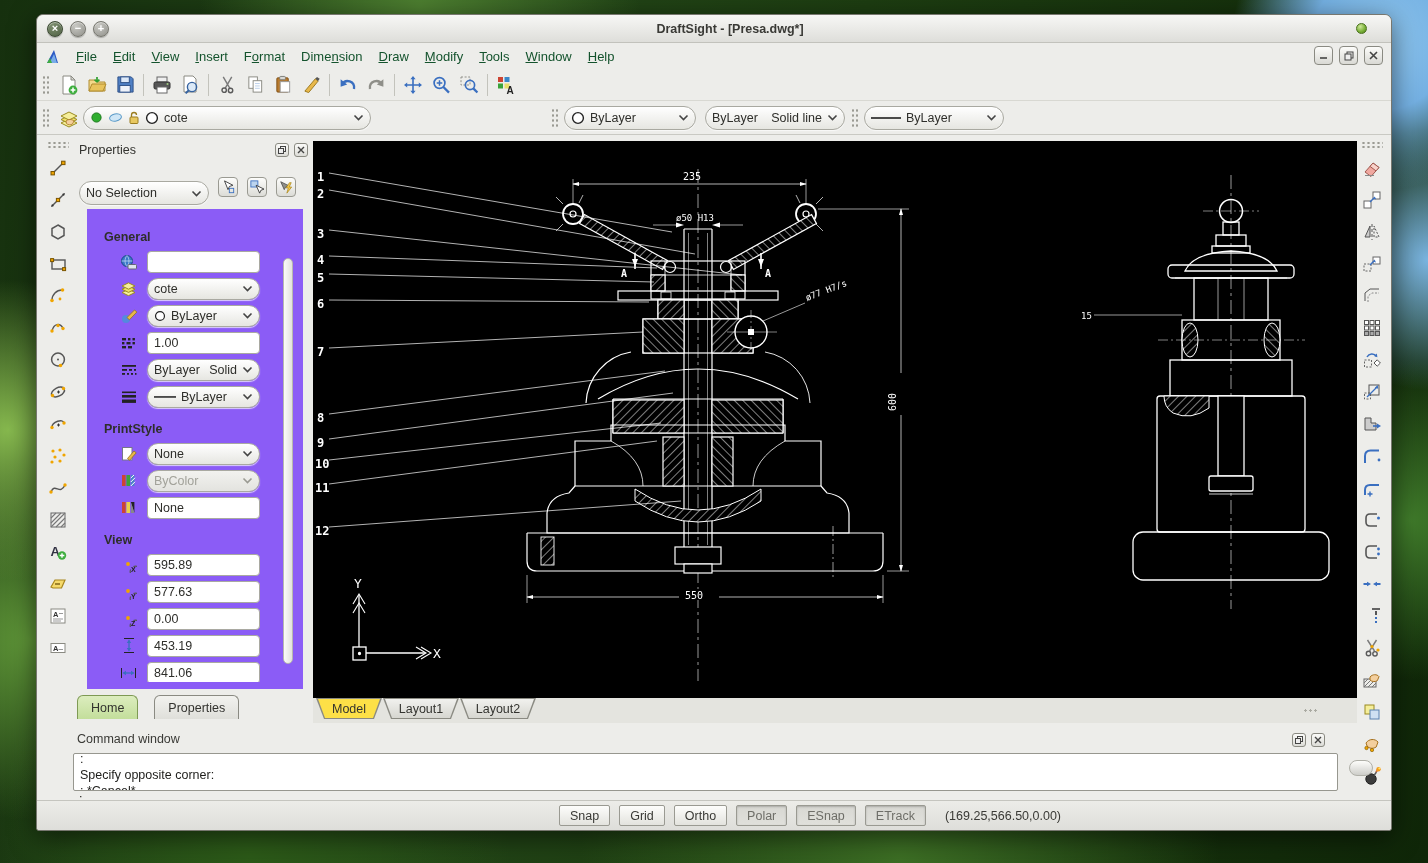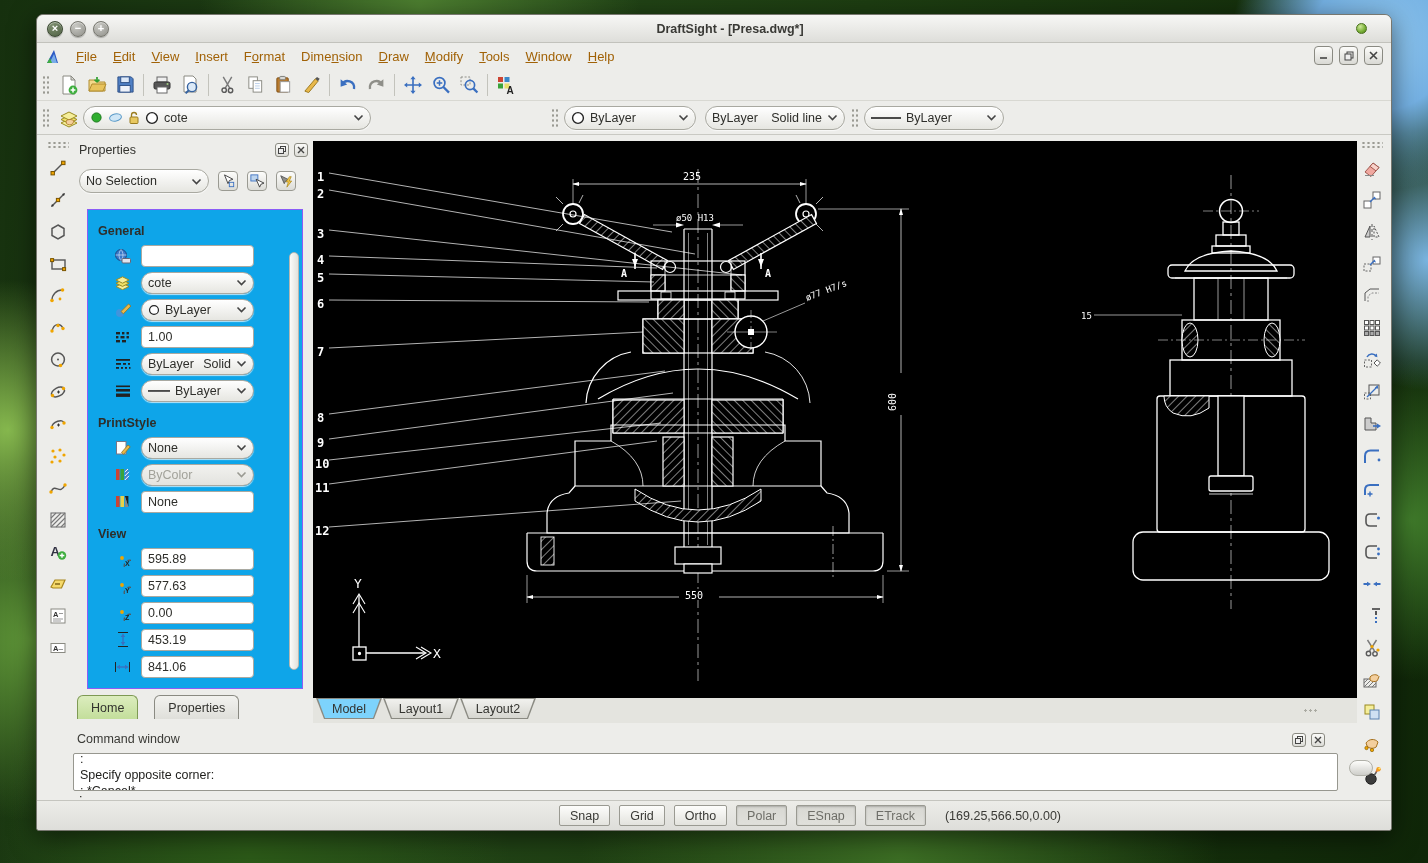--- a/index.html
+++ b/index.html
@@ -26,21 +26,21 @@
     display:flex; align-items:center; }
   .wbtns { display:flex; gap:7px; margin-left:10px; }
   .wcirc { width:16px; height:16px; border-radius:50%; display:flex; align-items:center; justify-content:center;
     font-size:11px; font-weight:bold; line-height:1; box-shadow:inset 0 1px 1px rgba(255,255,255,.5), 0 1px 1px rgba(0,0,0,.25); }
   .wclose { background:radial-gradient(circle at 35% 30%, #7d8f6e, #4e5f43); color:#fff; border:1px solid #3c4a33;}
   .wmin,.wmax { background:radial-gradient(circle at 35% 30%, #c9c9c4, #8f8f89); color:#fff; border:1px solid #77776f;}
   .wtitle { position:absolute; left:0; right:0; text-align:center; font-size:12.5px; font-weight:bold; color:#3a3a36;margin-left:32px; }
   .gdot { position:absolute; right:24px; top:8px; width:11px; height:11px; border-radius:50%;
     background:radial-gradient(circle at 35% 30%, #cfe89a, #76ae35 60%, #517c20); border:1px solid #49701d; }
   
-  .menubar { position:absolute; left:0; top:28px; right:0; height:26px; display:flex; align-items:center; font-size:13px; color:#a16207;}
+  .menubar { position:absolute; left:0; top:28px; right:0; height:26px; display:flex; align-items:center; font-size:13px; color:#14532d;}
   .appico { margin:0 6px 0 8px; }
   .menu { padding:3px 8px; border-radius:3px; }
   .menu u { text-decoration:underline; }
   .mdibtns { position:absolute; right:8px; top:3px; display:flex; gap:6px; }
   .mdib { width:19px; height:19px; border:1px solid #8a8a82; border-radius:4px;
     background:linear-gradient(#fcfcfa,#d9d9d4); display:flex; align-items:center; justify-content:center; }
   
   .toolrow { position:absolute; left:0; top:54px; right:0; height:32px; display:flex; align-items:center; border-bottom:1px solid #d8d8d2;}
   .layerrow { position:absolute; left:0; top:86px; right:0; height:34px; display:flex; align-items:center; border-bottom:1px solid #c9c9c3;}
   .grip { width:8px; height:20px; margin:0 5px;
@@ -60,24 +60,24 @@
   .tool { width:28px; height:27px; margin-bottom:5px; display:flex; align-items:center; justify-content:center; border-radius:3px;}
   .hgrip { width:22px; height:7px; margin:4px 0 6px;
     background-image:radial-gradient(circle,#9a9a92 1px,transparent 1.3px); background-size:5px 4px; }
   
   .propanel { position:absolute; left:40px; top:124px; width:233px; height:556px; }
   .pphead { display:flex; align-items:center; font-size:12.5px; color:#33332f; padding:4px 2px; }
   .pphead .sp { flex:1; }
   .minib { width:14px; height:14px; border:1px solid #8a8a82; border-radius:3px; background:linear-gradient(#fbfbf9,#dcdcd7);
     display:flex; align-items:center; justify-content:center; margin-left:5px; }
   .selrow { display:flex; align-items:center; margin:8px 2px 6px; gap:9px; }
-  .selcombo { width:130px; }
+  .selcombo { width:130px;margin-top:12px; }
   .selbtn { width:20px; height:20px; border:1px solid #9a9a92; border-radius:4px; background:linear-gradient(#fdfdfb,#dcdcd7);
     display:flex; align-items:center; justify-content:center; }
-  .groupbox { position:absolute; left:10px; right:7px; top:70px; bottom:6px; border:1px solid #8b5cf6; background:#0ea5e9; overflow:hidden;}
+  .groupbox { position:absolute; left:10px; right:7px; top:70px; bottom:6px; border:7px solid #8b5cf6; background:#8b5cf6; overflow:hidden;}
   .phead { font-weight:bold; font-size:12.5px; color:#2e2e2a; margin:14px 0 6px 10px; }
   .prow { display:flex; align-items:center; margin:4px 0 4px 26px; gap:10px; height:23px;}
   .prow .pic { width:17px; display:flex; justify-content:center; }
   .prow .field,.prow .combo { width:113px; }
   .prow .combo { height:22px; }
   .combo.dis { background:linear-gradient(#f2f2ef,#e3e3df); color:#a2a29a;gap:6px; }
   .pscroll { position:absolute; right:3px; top:42px; bottom:18px; width:10px; border:1px solid #b7b7b0; border-radius:6px;
     background:linear-gradient(90deg,#fbfbf9,#e2e2dd); }
   .ptabs { position:absolute; left:40px; top:680px; display:flex; gap:16px; }
   .ptab { height:24px; padding:0 13px; border:1px solid #8a8a82; border-bottom:none; border-radius:6px 6px 0 0;
@@ -87,21 +87,21 @@
   .canvas { position:absolute; left:276px; top:126px; width:1044px; height:557px; background:#000; }
   .cad text { fill:#fff; font-family:"DejaVu Sans Mono",monospace; }
   
   .dtabsrow { position:absolute; left:276px; top:683px; width:1044px; height:25px; background:#e4e4df; display:flex; padding-left:3px; }
   .dtab { position:relative; height:21px; margin-right:1px; }
   .dtab .tshape { position:absolute; inset:0; background:#8a8a82;
     clip-path:polygon(0 0,100% 0,calc(100% - 8px) 100%,8px 100%); }
   .dtab .tface { position:absolute; inset:1px; background:linear-gradient(#f1f1ee,#d6d6d0);
     clip-path:polygon(1px 0,calc(100% - 1px) 0,calc(100% - 8px) 100%,8px 100%);
     display:flex; align-items:center; justify-content:center; font-size:12.5px; color:#33332f; }
-  .dtab.act .tface { background:#7dd3fc; }
+  .dtab.act .tface { background:#fde047; }
   .dtab-dots { position:absolute; right:40px; top:10px; width:14px; height:5px;
      background-image:radial-gradient(circle,#aaaaa2 1px,transparent 1.2px); background-size:5px 5px;}
   
   .cmdlabel { position:absolute; left:40px; top:717px; font-size:12.5px; color:#3a3a36; }
   .cmdbtns { position:absolute; right:66px; top:718px; display:flex; }
   .cmdbox { position:absolute; left:36px; top:738px; width:1265px; height:38px; background:#fff;
     border:1px solid #97978f; border-radius:2px; overflow:hidden; font-size:12.5px; color:#1d1d1a; padding:0 6px; }
   .cmdbox div { height:16px; line-height:16px; white-space:nowrap; }
   .cmdbox .half { margin-top:-3px; }
   .cmdprompt { position:absolute; left:42px; top:777px; font-size:12.5px; color:#1d1d1a; }

